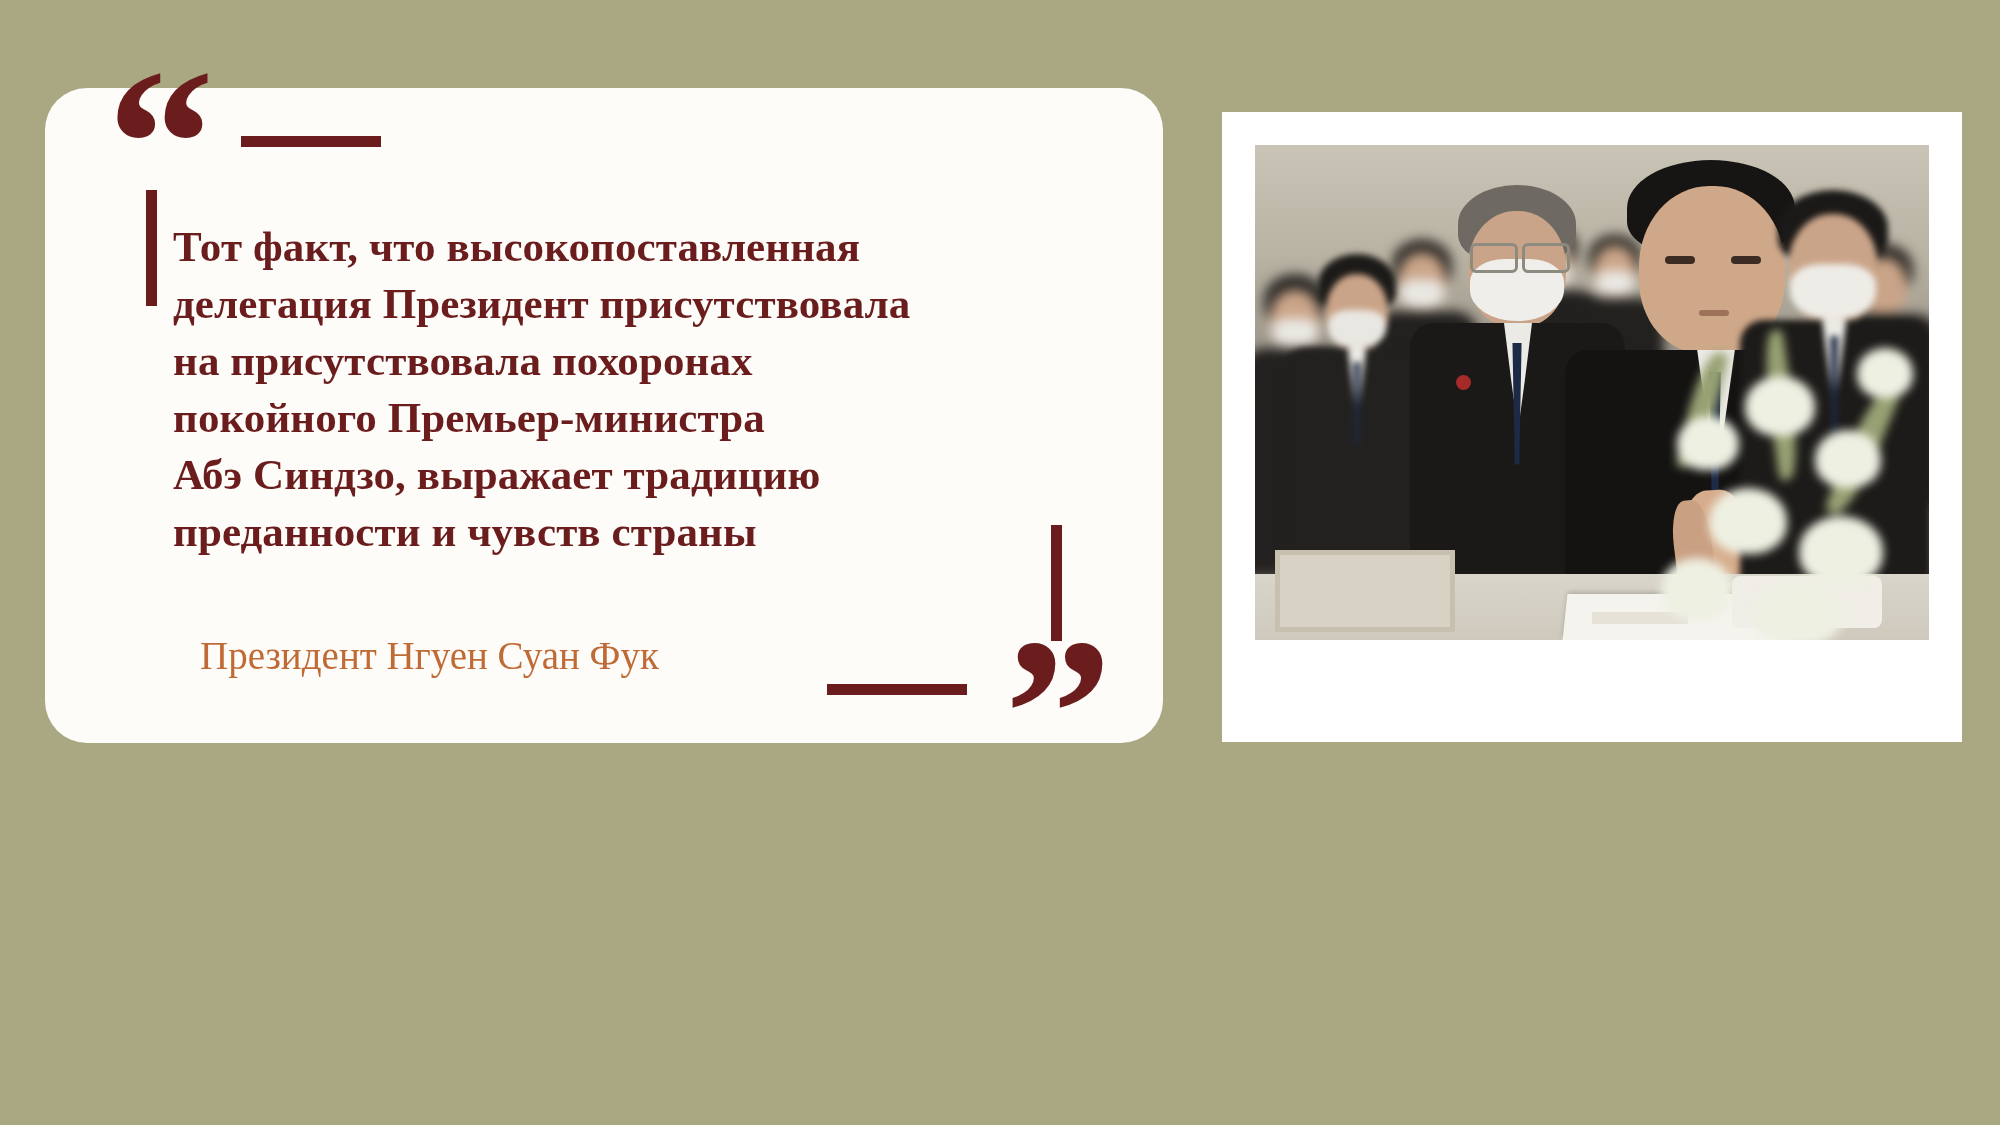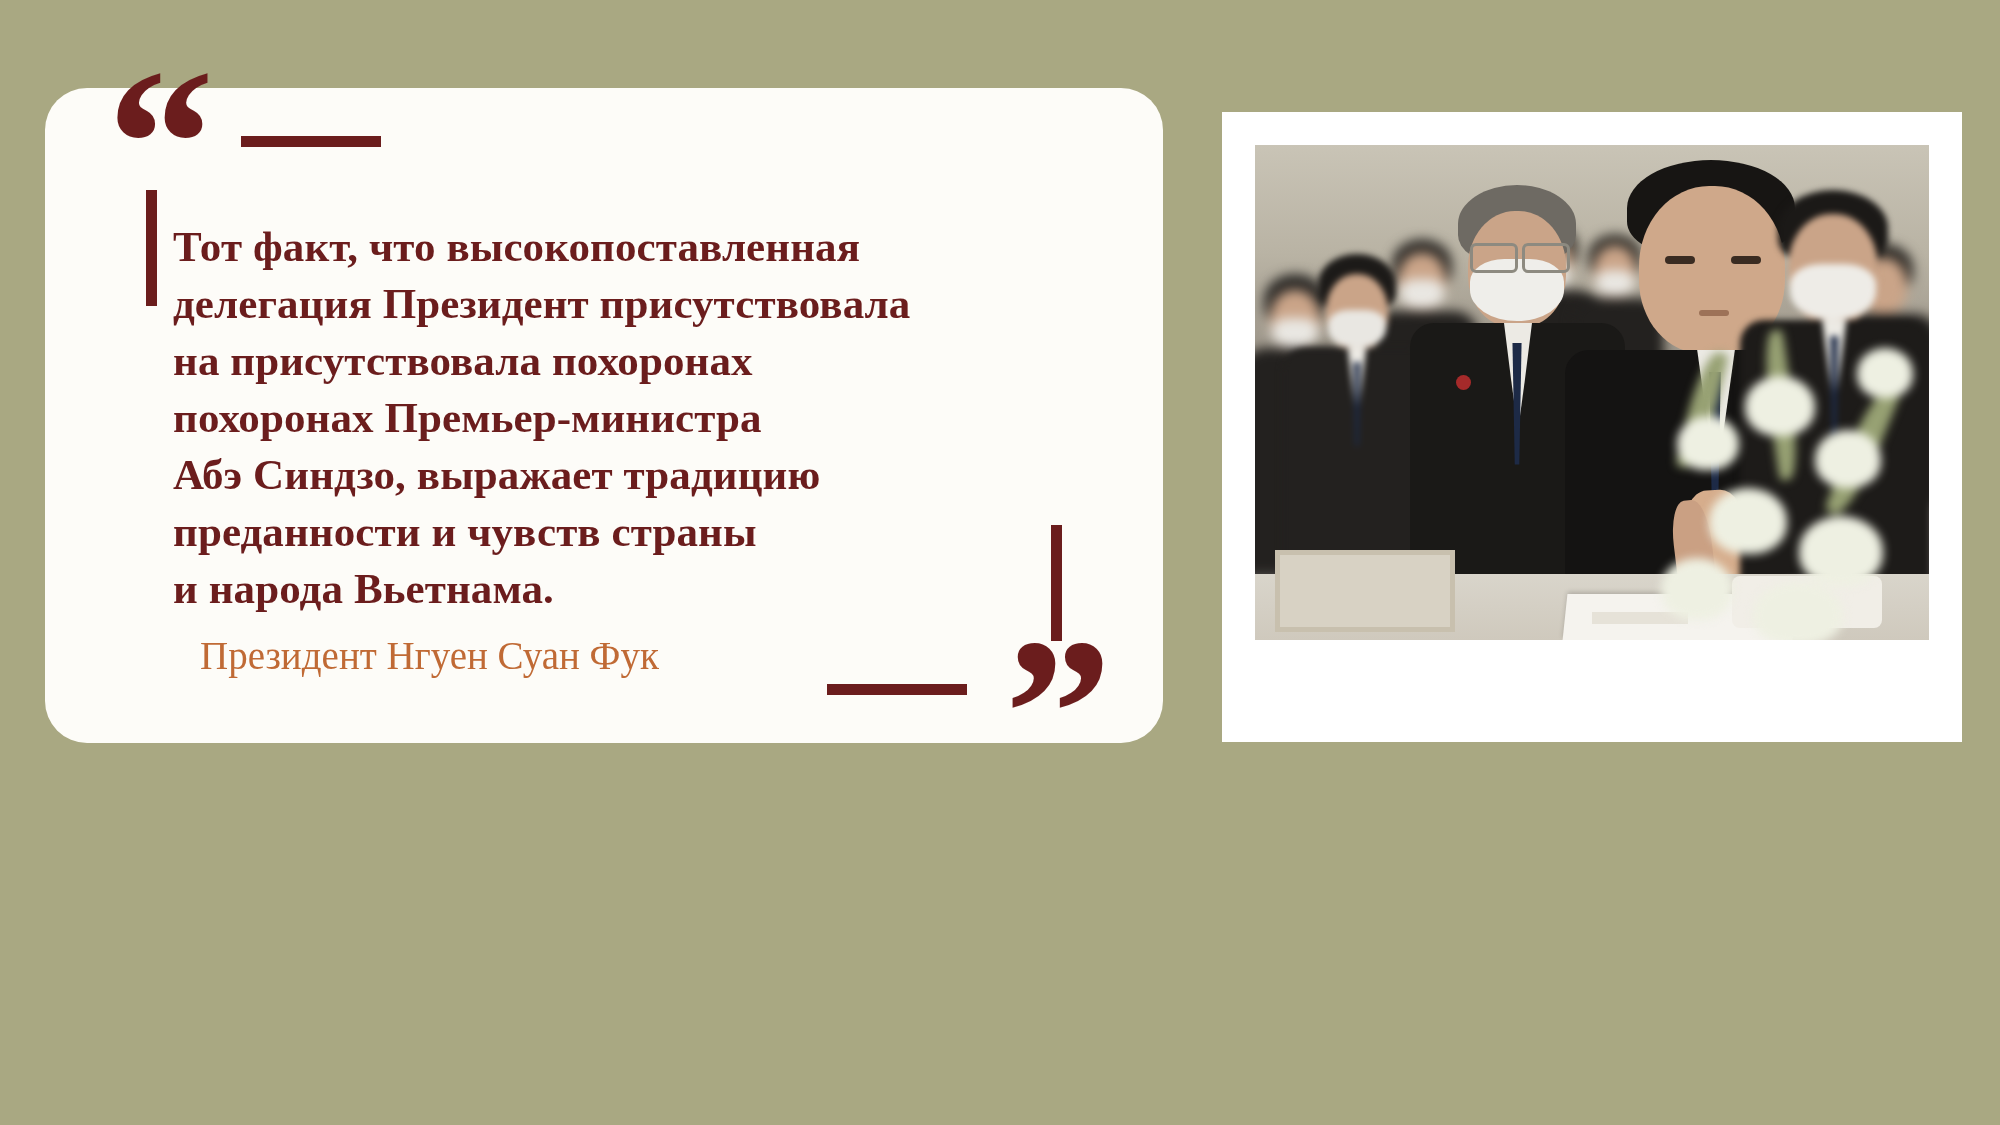--- a/index.html
+++ b/index.html
@@ -255,24 +255,23 @@
   <div class="quote-card">
 
     <span class="open-quote">“</span>
     <span class="open-rule"></span>
     <span class="open-vrule"></span>
 
     <div class="quote-text">
       <span class="ln">Тот факт, что высокопоставленная</span>
       <span class="ln">делегация Президент присутствовала</span>
       <span class="ln">на присутствовала похоронах</span>
-      <span class="ln">похоронах Премьер-министра</span>
+      <span class="ln">покойного Премьер-министра</span>
       <span class="ln">Абэ Синдзо, выражает традицию</span>
       <span class="ln">преданности и чувств страны</span>
-      <span class="ln">и народа Вьетнама.</span>
     </div>
 
     <div class="attribution">Президент Нгуен Суан Фук</div>
 
     <span class="close-vrule"></span>
     <span class="close-rule"></span>
     <span class="close-quote">”</span>
   </div>
 
   <div class="photo-card">

